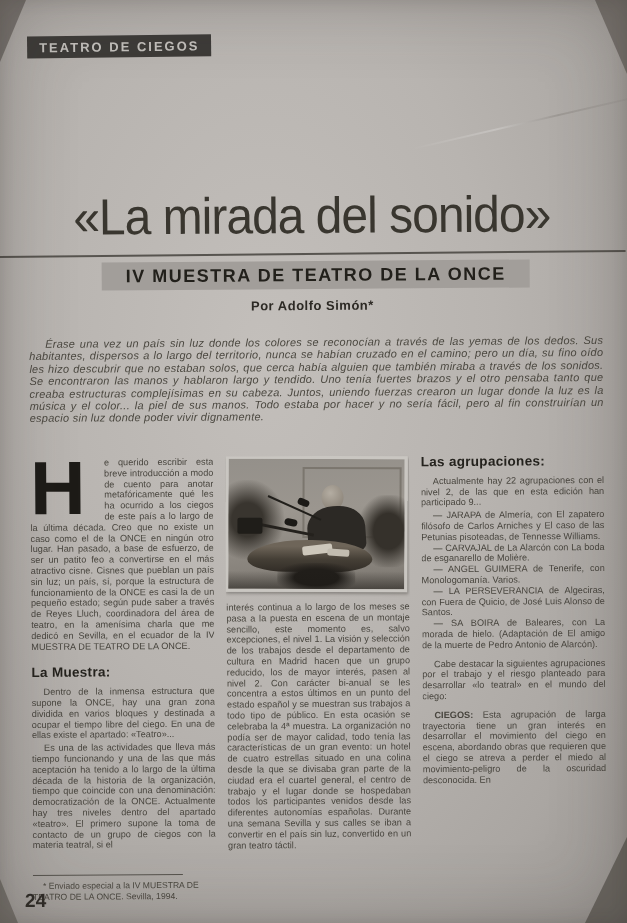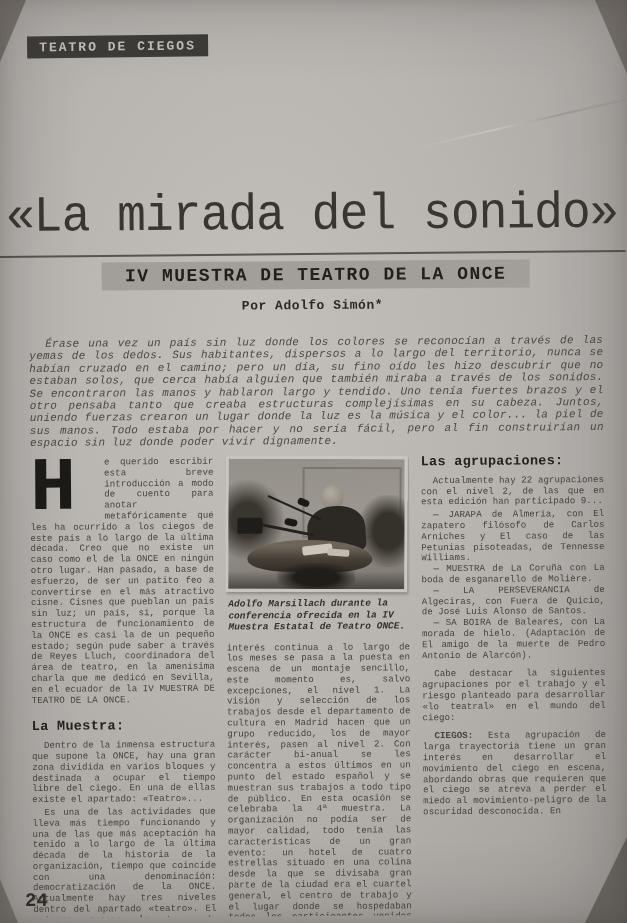--- a/index.html
+++ b/index.html
@@ -1,19 +1,19 @@
 <!DOCTYPE html>
 <html><head>
 <meta charset="utf-8">
 <style>
   html,body{margin:0;padding:0;}
   body{width:627px;height:923px;overflow:hidden;background:#8e8a85;}
   .page{position:relative;width:627px;height:923px;overflow:hidden;
     background:radial-gradient(ellipse at 42% 38%, #c3bfbb 0%, #b8b4b0 45%, #aaa6a2 78%, #9b9793 100%);
-    font-family:Liberation Mono, monospace;color:#454239;}
+    font-family:Liberation Sans, sans-serif;color:#454239;}
   .page::after{content:'';position:absolute;inset:0;pointer-events:none;
     box-shadow:inset 0 0 75px rgba(55,50,45,.30), inset 0 0 16px rgba(55,50,45,.16);}
   .content{position:absolute;inset:0;transform:rotate(-0.4deg);}
   .corner{position:absolute;opacity:.8;}
   .c-tl{left:0;top:0;width:26px;height:62px;background:#6b6761;clip-path:polygon(0 0,100% 0,0 100%);}
   .c-tr{right:0;top:0;width:32px;height:74px;background:#6b6761;clip-path:polygon(0 0,100% 0,100% 100%);}
   .c-bl{left:0;bottom:0;width:18px;height:44px;background:#6e6a64;clip-path:polygon(0 0,0 100%,100% 100%);}
   .c-br{right:0;bottom:0;width:42px;height:86px;background:#5d5953;clip-path:polygon(100% 0,100% 100%,0 100%);}
   .crease{position:absolute;left:408px;top:120px;width:250px;height:2px;transform:rotate(-13deg);
     background:linear-gradient(90deg,transparent,rgba(255,255,255,.22) 35%,rgba(90,85,80,.22) 60%,transparent);}
@@ -124,30 +124,30 @@
             <div class="ph ph-papers1"></div>
             <div class="ph ph-papers2"></div>
             <div class="ph ph-mic1-stand"></div>
             <div class="ph ph-mic1-head"></div>
             <div class="ph ph-mic2-stand"></div>
             <div class="ph ph-mic2-head"></div>
             <div class="ph ph-cam"></div>
             <div class="ph ph-legs"></div>
             <div class="ph ph-floor"></div>
           </div>
-          <figcaption>Adolfo Marsillach durante la conferencia ofrecida en la IV Muestra Estatal de Teatro ONCE.</figcaption>
         </figure>
         <p class="p">interés continua a lo largo de los meses se pasa a la puesta en escena de un montaje sencillo, este momento es, salvo excepciones, el nivel 1. La visión y selección de los trabajos desde el departamento de cultura en Madrid hacen que un grupo reducido, los de mayor interés, pasen al nivel 2. Con carácter bi-anual se les concentra a estos últimos en un punto del estado español y se muestran sus trabajos a todo tipo de público. En esta ocasión se celebraba la 4ª muestra. La organización no podía ser de mayor calidad, todo tenía las características de un gran evento: un hotel de cuatro estrellas situado en una colina desde la que se divisaba gran parte de la ciudad era el cuartel general, el centro de trabajo y el lugar donde se hospedaban todos los participantes venidos desde las diferentes autonomías españolas. Durante una semana Sevilla y sus calles se iban a convertir en el país sin luz, convertido en un gran teatro táctil.</p>
       </div>
 
       <div class="col col-right">
         <h3 class="colhead">Las agrupaciones:</h3>
         <p class="p indent">Actualmente hay 22 agrupaciones con el nivel 2, de las que en esta edición han participado 9...</p>
         <p class="p item">— JARAPA de Almería, con El zapatero filósofo de Carlos Arniches y El caso de las Petunias pisoteadas, de Tennesse Williams.</p>
-        <p class="p item">— MUESTRA de La Coruña con La boda de esganarello de Molière.</p>
+        <p class="p item">— CARVAJAL de La Alarcón con La boda de esganarello de Molière.</p>
+        <p class="p item">— ANGEL GUIMERA de Tenerife, con Monologomanía. Varios.</p>
         <p class="p item">— LA PERSEVERANCIA de Algeciras, con Fuera de Quicio, de José Luis Alonso de Santos.</p>
         <p class="p item">— SA BOIRA de Baleares, con La morada de hielo. (Adaptación de El amigo de la muerte de Pedro Antonio de Alarcón).</p>
         <p class="p indent gap">Cabe destacar la siguientes agrupaciones por el trabajo y el riesgo planteado para desarrollar «lo teatral» en el mundo del ciego:</p>
         <p class="p indent gap"><strong>CIEGOS:</strong> <span>Esta agrupación de larga trayectoria tiene un gran interés en desarrollar el movimiento del ciego en escena, abordando obras que requieren que el ciego se atreva a perder el miedo al movimiento-peligro de la oscuridad desconocida. En</span></p>
       </div>
 
     </div>
 
     <div class="pagenum">24</div>
   </div>

